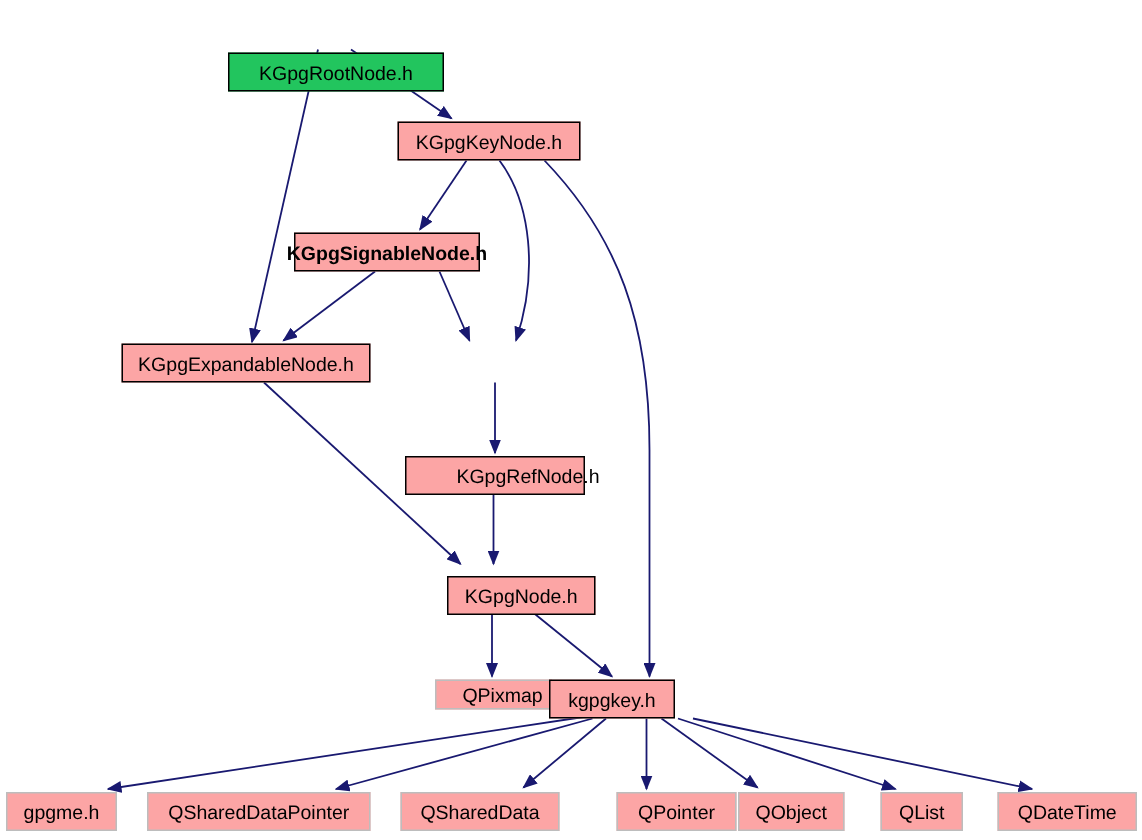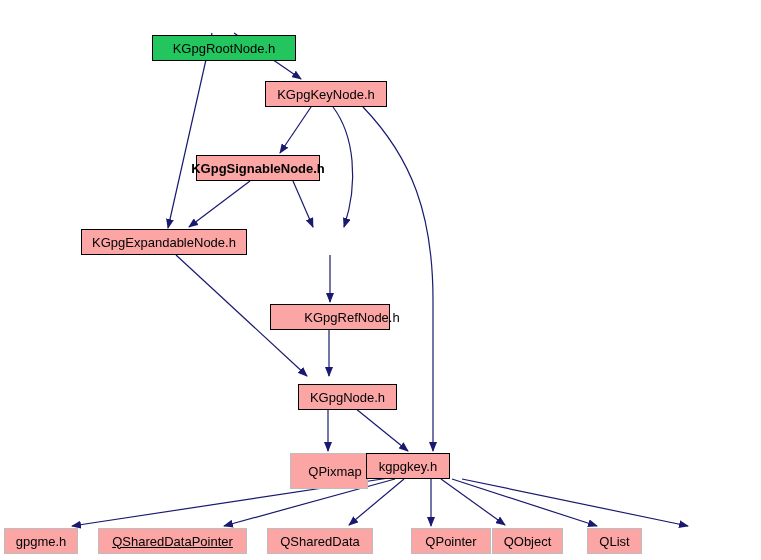--- a/index.html
+++ b/index.html
@@ -74,21 +74,22 @@
       <path d="M441,479 L505,525" fill="none" stroke="#191970" stroke-width="1.2" marker-end="url(#arrowhead)"></path>
       <path d="M452,479 L597,526" fill="none" stroke="#191970" stroke-width="1.2" marker-end="url(#arrowhead)"></path>
       <path d="M462,479 L688,526" fill="none" stroke="#191970" stroke-width="1.2" marker-end="url(#arrowhead)"></path>
     </svg>
     <div class="node current" style="left: 152px; top: 7px; width: 144px; height: 26px; background: #22c55e; margin-top: 28px;">KGpgRootNode.h</div>
     <div class="node linked" style="left: 265px; top: 81px; width: 122px; height: 26px;">KGpgKeyNode.h</div>
     <div class="node linked" style="left: 196px; top: 155px; width: 124px; height: 26px; font-weight: bold;">KGpgSignableNode.h</div>
     <div class="node linked" style="left: 81px; top: 229px; width: 166px; height: 26px;">KGpgExpandableNode.h</div>
     <div class="node linked" style="left: 270px; top: 304px; width: 120px; height: 26px; padding-left: 44px;">KGpgRefNode.h</div>
     <div class="node linked" style="left: 278px; top: 384px; width: 99px; height: 26px; margin-left: 20px;">KGpgNode.h</div>
-    <div class="node external" style="left: 290px; top: 453px; width: 78px; height: 36px; border-color: rgb(189, 189, 189); padding-left: 12px;">QPixmap</div>
+    <div class="node external" style="left: 290px; top: 453px; width: 78px; height: 20px; border-color: rgb(189, 189, 189); padding-left: 12px;">QPixmap</div>
     <div class="node linked" style="left: 366px; top: 453px; width: 84px; height: 26px;">kgpgkey.h</div>
     <div class="node external" style="left: 4px; top: 528px; width: 74px; height: 26px; border-color: rgb(189, 189, 189);">gpgme.h</div>
-    <div class="node external" style="left: 98px; top: 528px; width: 149px; height: 26px; border-color: rgb(189, 189, 189); text-decoration: underline;">QSharedDataPointer</div>
+    <div class="node external" style="left: 98px; top: 528px; width: 149px; height: 26px; border-color: rgb(189, 189, 189);">QSharedDataPointer</div>
     <div class="node external" style="left: 267px; top: 528px; width: 106px; height: 26px; border-color: rgb(189, 189, 189);">QSharedData</div>
     <div class="node external" style="left: 395px; top: 528px; width: 80px; height: 26px; border-color: rgb(189, 189, 189); margin-left: 16px;">QPointer</div>
     <div class="node external" style="left: 492px; top: 528px; width: 71px; height: 26px; border-color: rgb(189, 189, 189);">QObject</div>
     <div class="node external" style="left: 587px; top: 528px; width: 55px; height: 26px; border-color: rgb(189, 189, 189); text-align: right;">QList</div>
+    <div class="node external" style="left: 665px; top: 528px; width: 93px; height: 26px; border-color: rgb(189, 189, 189);">QDateTime</div>
   </div>
 
 </body></html>

